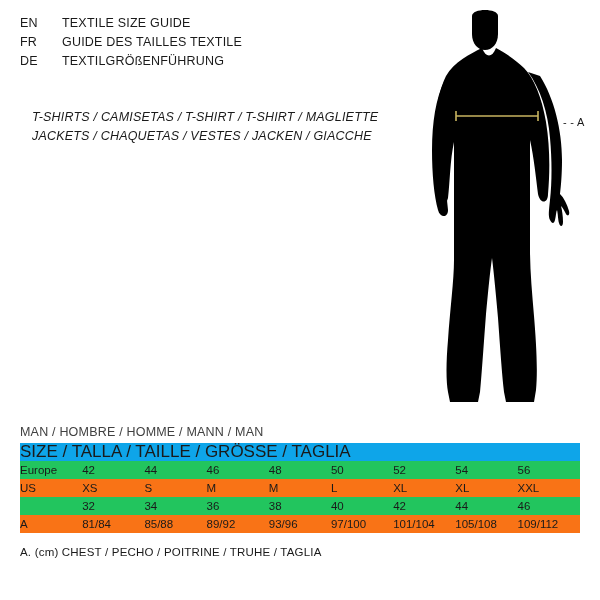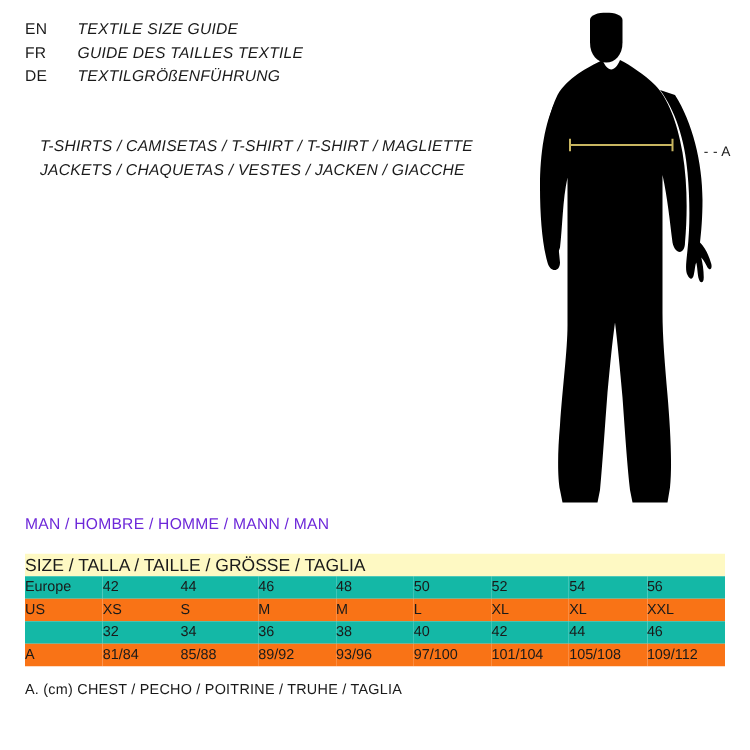--- a/index.html
+++ b/index.html
@@ -35,21 +35,20 @@
     letter-spacing: 0.2px;
   }
   .lang-code {
     width: 42px;
     flex: 0 0 42px;
     color: #1a1a1a;
   }
   .lang-text {
     color: #1a1a1a;
     white-space: nowrap;
-    font-style: italic;
   }
 
   
   .cat-block {
     position: absolute;
     left: 32px;
     top: 110px;
     width: 400px;
     font-style: italic;
   }
@@ -78,24 +77,24 @@
     top: 106px;
     font-size: 11px;
     color: #1a1a1a;
     letter-spacing: 0.3px;
   }
 
   
   .table-title {
     position: absolute;
     left: 20px;
-    top: 412px;
+    top: 425px;
     font-size: 12.5px;
     letter-spacing: 0.2px;
-    color: #6d28d9;
+    color: #404040;
     white-space: nowrap;
   }
 
   table.size-table {
     position: absolute;
     left: 20px;
     top: 443px;
     width: 560px;
     border-collapse: collapse;
     font-size: 11.5px;
@@ -111,25 +110,25 @@
   }
   td.c-label {
     width: 84px;
     padding-left: 2px;
   }
   td.c-val {
     width: 68px;
     text-align: left;
   }
   tr.row-head td {
-    background: #fef9c3;
-    font-size: 14px;
+    background: #0ea5e9;
+    font-size: 17px;
   }
   tr.row-shade td {
-    background: #14b8a6;
+    background: #22c55e;
   }
   tr.row-plain td {
     background: #f97316;
   }
 
   .footnote {
     position: absolute;
     left: 20px;
     top: 546px;
     font-size: 11.5px;

